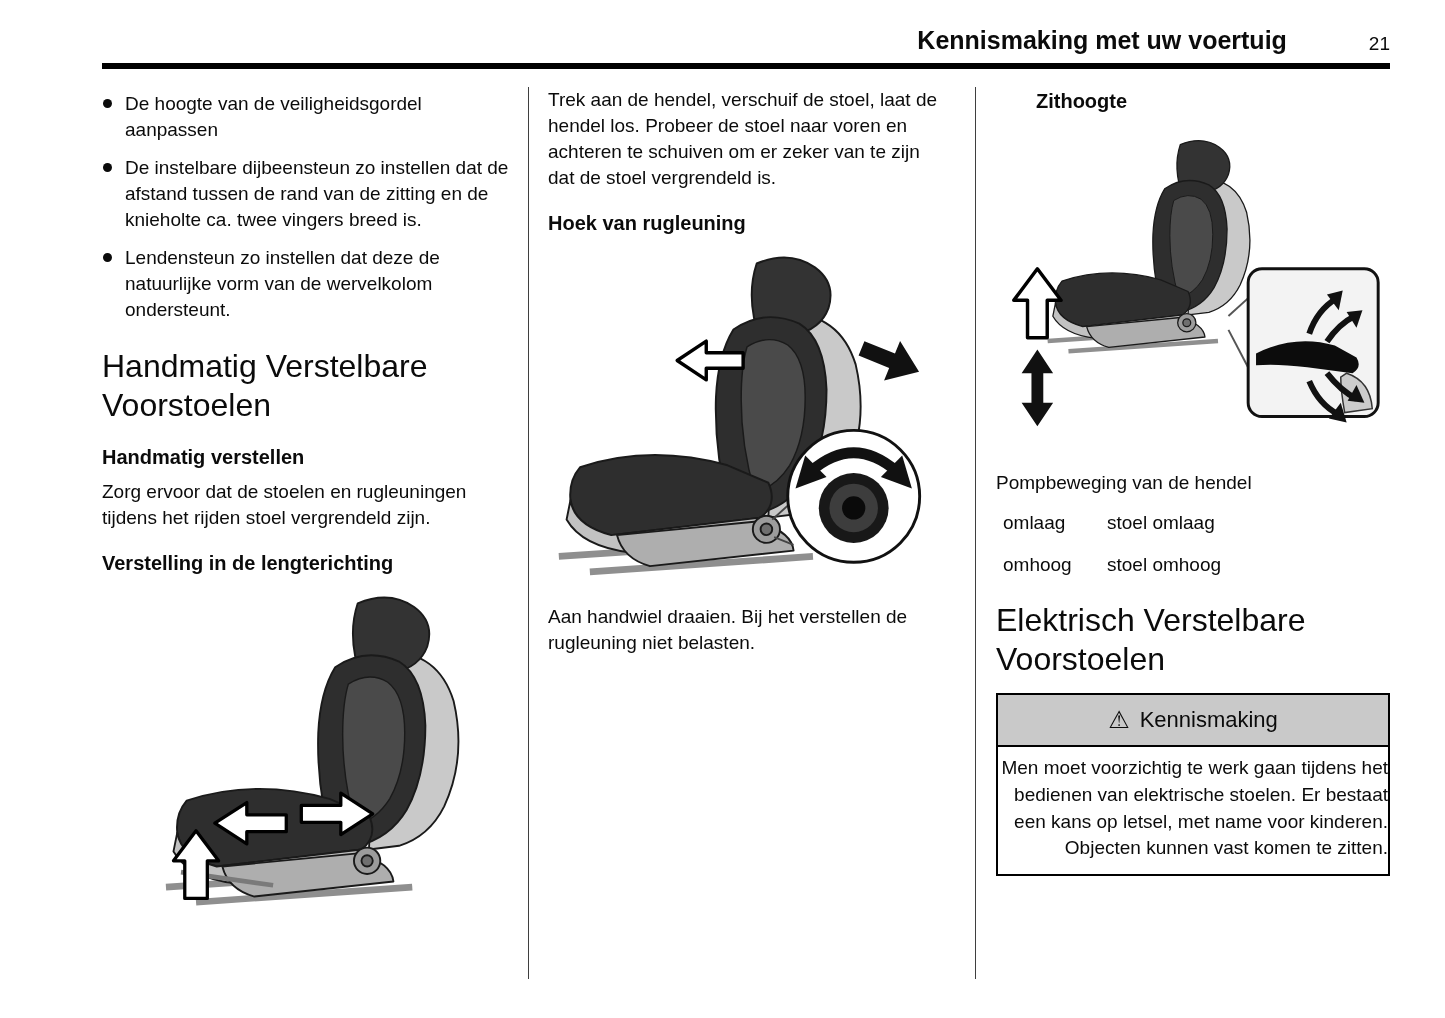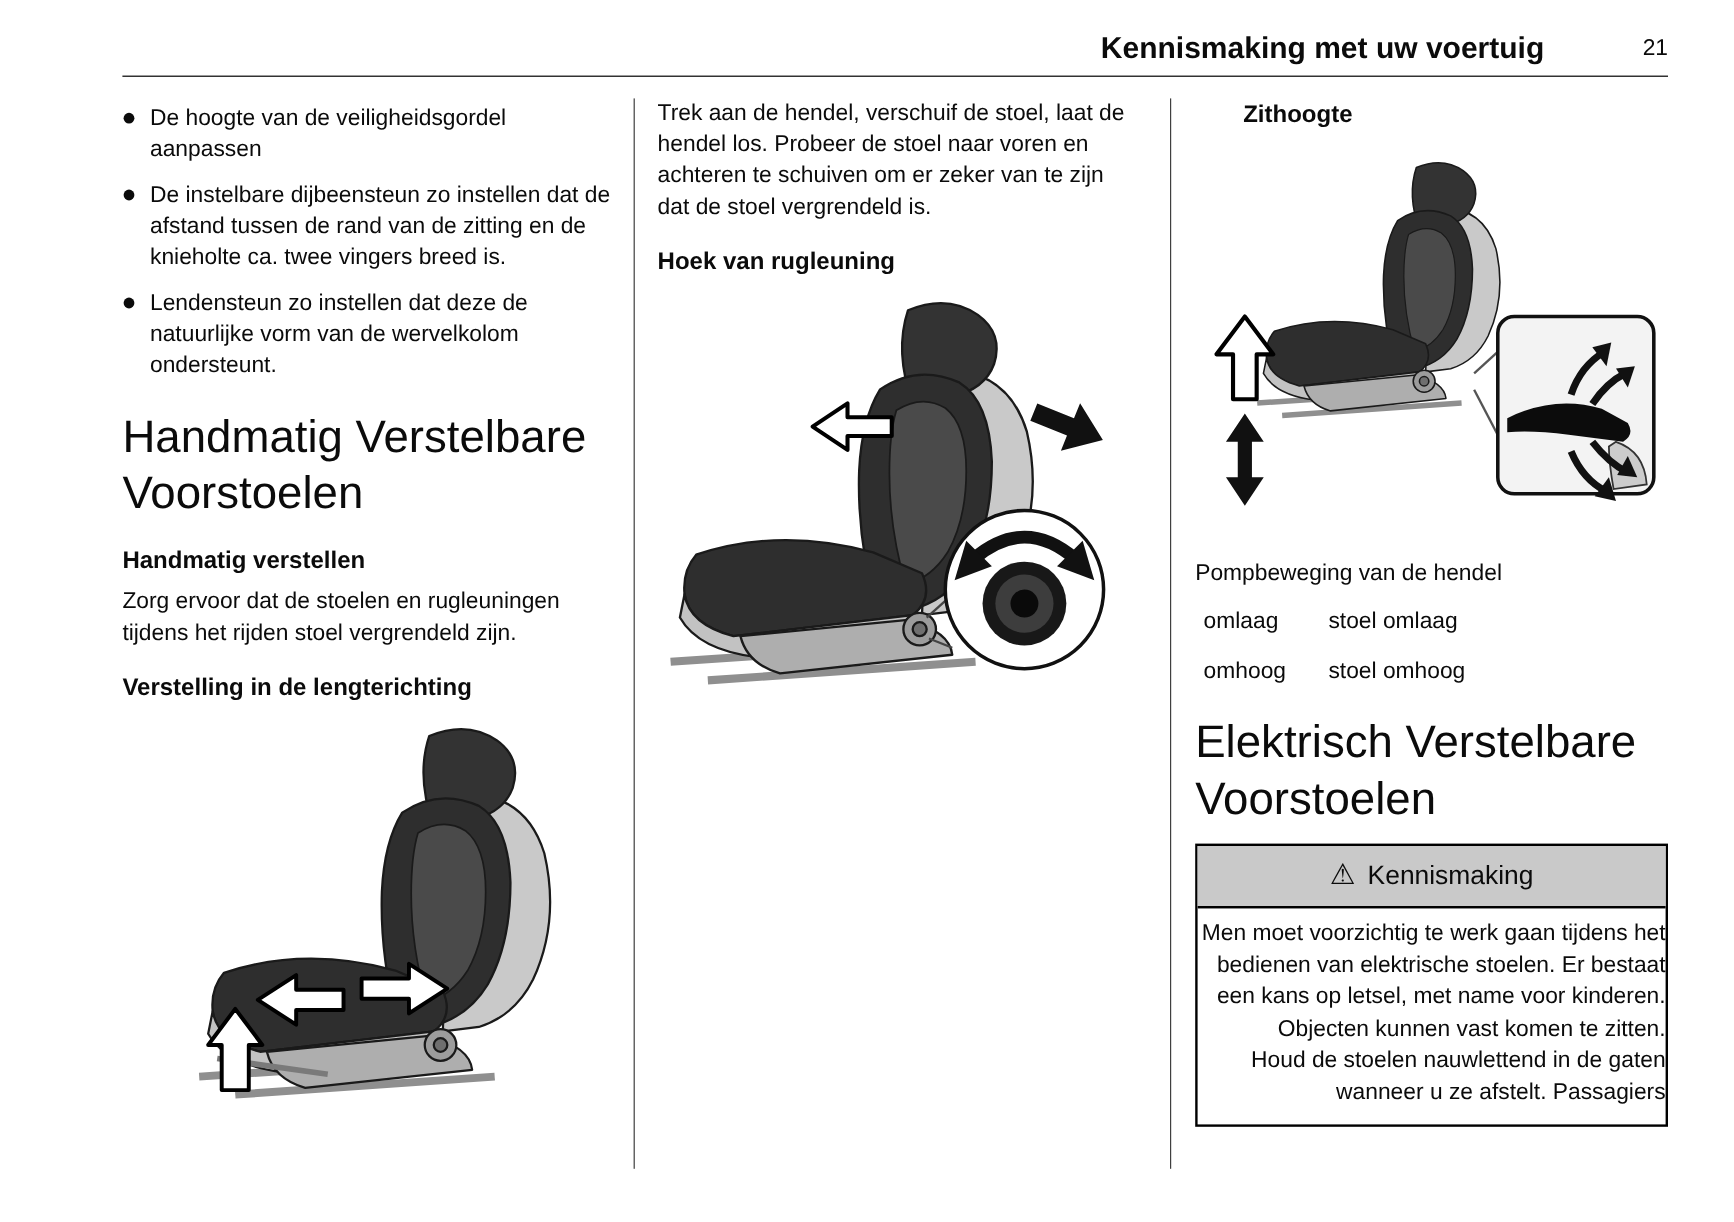--- a/index.html
+++ b/index.html
@@ -6,37 +6,37 @@
   html,body { background:#ffffff; }
   body {
     width:1445px; height:1018px; overflow:hidden;
     font-family:"Liberation Sans", sans-serif;
     color:#0b0b0b;
   }
   .page { width:1445px; height:1018px; padding:26px 55px 0 102px; background:#fff; }
 
   
   .pg-header {
-    display:flex; align-items:center; justify-content:flex-end;
-    padding-bottom:8px; border-bottom:1px solid #000000;
+    display:flex; align-items:flex-end; justify-content:flex-end;
+    padding-bottom:8px; border-bottom:6px solid #000000;
   }
   .pg-header .title { font-size:25px; font-weight:bold; }
   .pg-header .pnum  { font-size:19px; font-weight:normal; margin-left:82px; }
 
   
   .columns { display:flex; align-items:stretch; margin-top:18px; min-height:892px; }
   .col { flex:0 0 auto; }
   .col-1 { width:408px; margin-right:18px; }
   .col-2 { width:397px; margin-left:19px; margin-right:30px; }
   .col-3 { width:394px; margin-left:20px; }
   .vdivider { width:1px; background:#3f3f3f; flex:0 0 auto; }
 
   
   p.body { font-size:19px; line-height:1.37; margin:0 0 15px; }
-  .h-big { font-size:38px; font-weight:400; line-height:1.22; margin:24px 0 12px; }
+  .h-big { font-size:32px; font-weight:400; line-height:1.22; margin:24px 0 12px; }
   .h-sub { font-size:20px; font-weight:bold; line-height:1.25; margin:20px 0 9px; }
   .h-sub.first { margin-top:2px;margin-left:40px; }
 
   
   ul.bullets { list-style:none; margin:4px 0 6px; }
   ul.bullets li { display:flex; margin-bottom:12px; }
   .dot {
     width:9px; height:9px; border-radius:50%; background:#0b0b0b;
     flex:0 0 auto; margin:8px 13px 0 1px;
   }
@@ -150,20 +150,21 @@
             <circle cx="310" cy="268" r="36" fill="#181818"></circle>
             <circle cx="310" cy="268" r="25" fill="#3d3d3d"></circle>
             <circle cx="310" cy="268" r="12" fill="#0a0a0a"></circle>
             <path d="M266 230 Q310 192 354 230" fill="none" stroke="#111" stroke-width="11"></path>
             <path d="M250 248 L260 214 L282 236 Z" fill="#111"></path>
             <path d="M370 248 L360 214 L338 236 Z" fill="#111"></path>
           </g>
         </svg>
       </figure>
 
+      <p class="body">Aan handwiel draaien. Bij het verstellen de rugleuning niet belasten.</p>
     </section>
 
     <div class="vdivider"></div>
 
     <section class="col col-3">
       <h2 class="h-sub first">Zithoogte</h2>
 
       <figure>
         <svg class="fig-3" viewBox="0 0 400 340">
           <use href="#seat-base" transform="translate(30,14) scale(0.66)"></use>
@@ -207,19 +208,18 @@
 
       <h1 class="h-big">Elektrisch Verstelbare Voorstoelen</h1>
 
       <aside class="warning">
         <div class="warning-head">
           <span class="warn-icon">⚠</span>
           <span class="warn-title">Kennismaking</span>
         </div>
         <div class="warning-body">
           <p>Men moet voorzichtig te werk gaan tijdens het bedienen van elektrische stoelen. Er bestaat een kans op letsel, met name voor kinderen. Objecten kunnen vast komen te zitten.</p>
-          <p>Houd de stoelen nauwlettend in de gaten wanneer u ze afstelt. Passagiers</p>
         </div>
       </aside>
     </section>
 
   </div>
 </div>
 
 </body></html>

